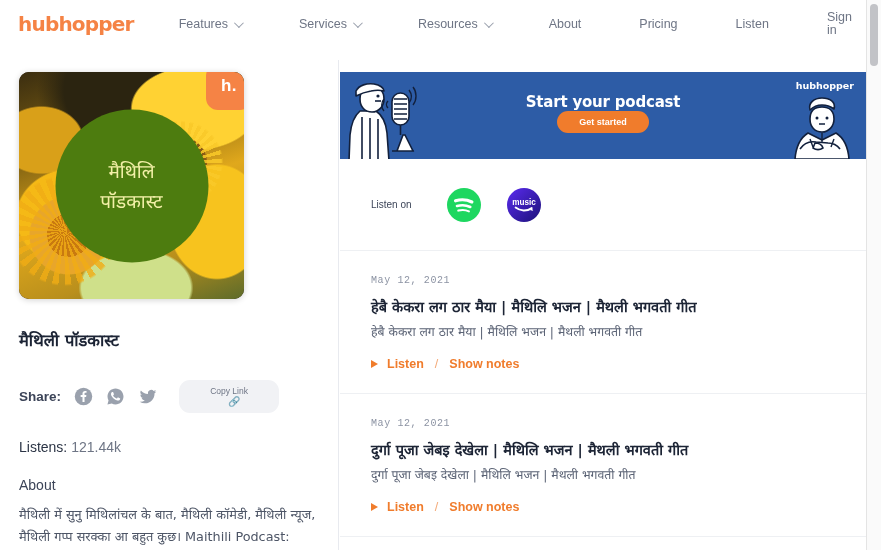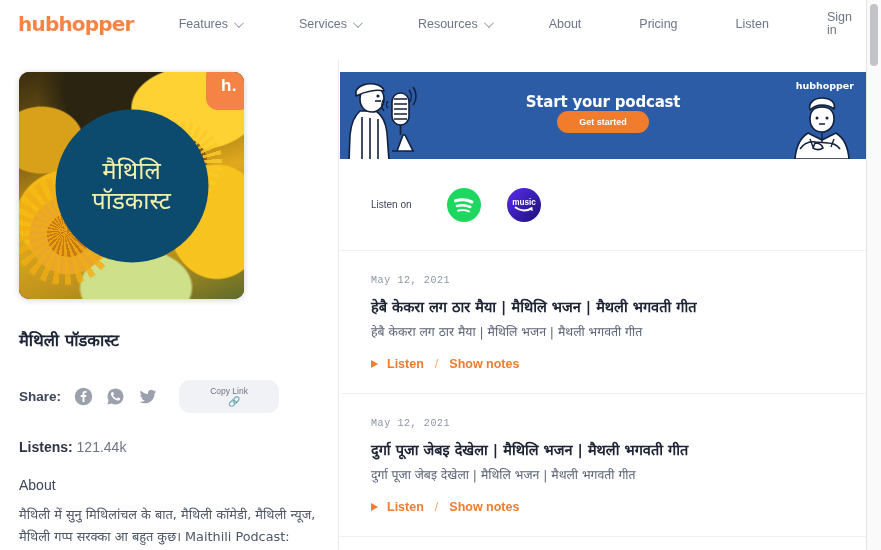--- a/index.html
+++ b/index.html
@@ -143,26 +143,26 @@
     -webkit-mask-image: radial-gradient(circle at 20% 70%, #000 0 22%, rgba(0,0,0,0) 23%);
             mask-image: radial-gradient(circle at 20% 70%, #000 0 22%, rgba(0,0,0,0) 23%);
     opacity: .8;
   }
   .cover-circle {
     position: absolute;
     left: 50%; top: 50%;
     transform: translate(-50%, -50%);
     width: 153px; height: 153px;
     border-radius: 50%;
-    background: #0c4a6e;
+    background: #4d7c0f;
     display: flex; flex-direction: column;
     align-items: center; justify-content: center;
     color: #f3f0a8;
     font-family: "DejaVu Sans", sans-serif;
-    font-size: 24px;
+    font-size: 19px;
     line-height: 30px;
     text-align: center;
   }
   .cover-badge {
     position: absolute;
     right: -8px; top: -8px;
     width: 46px; height: 46px;
     background: #f58345;
     border-radius: 12px;
     color: #fff;
@@ -203,21 +203,21 @@
     cursor: pointer;
     flex-direction: column;
   }
   .copy-pill .lnk { margin-left: 12px; font-size: 10px; color:#9aa0ad; }
 
   .listens {
     margin-top: 26px;
     font-size: 14px;
     color: #2b3445;
   }
-  .listens b { font-weight: 700; }
+  .listens b { font-weight: 400; }
   .listens .val { color: #6e7585; }
 
   .about-h {
     margin-top: 22px;
     font-size: 14px;
     color: #3c4458;
   }
   .about-p {
     margin-top: 11px;
     font-size: 12.8px;

